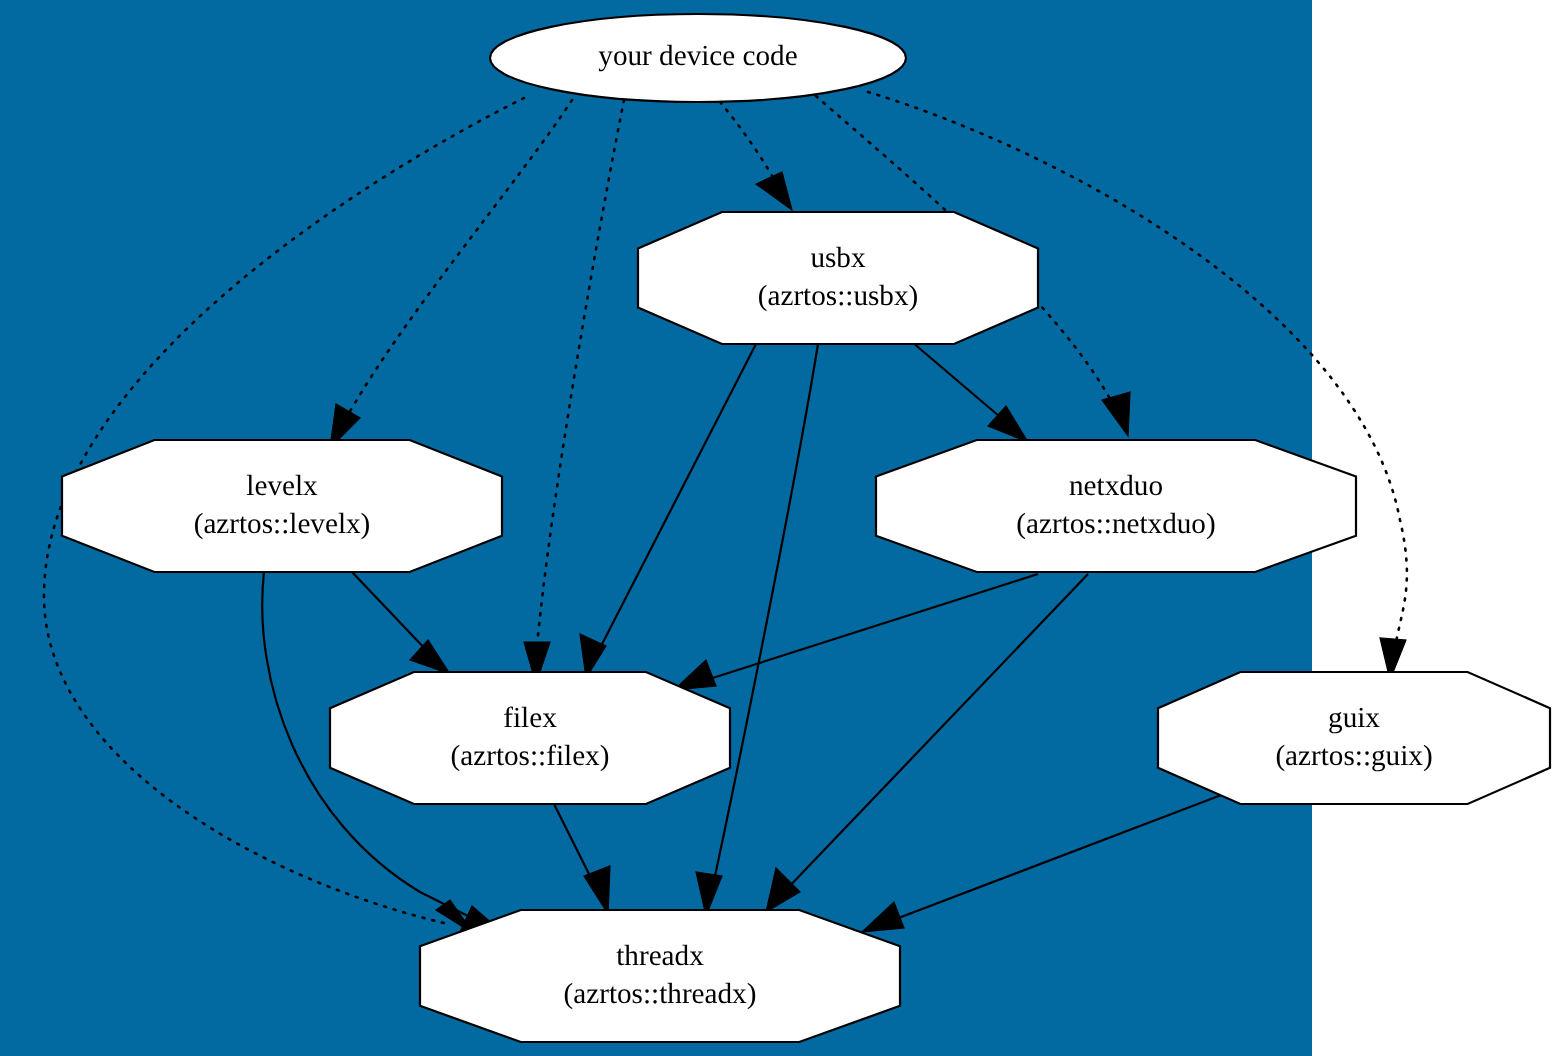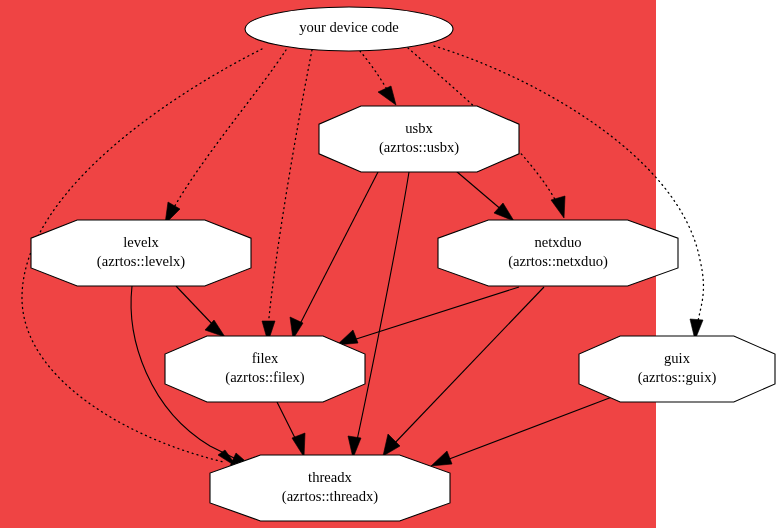--- a/index.html
+++ b/index.html
@@ -10,21 +10,21 @@
   body {
     width: 779px;
     height: 528px;
     overflow: hidden;
     font-family: "Liberation Serif", "DejaVu Serif", serif;
   }
   #graph-root {
     position: relative;
     width: 656px;
     height: 528px;
-    background: #ef4444;
+    background: #0369a1;
   }
   svg#graph-canvas {
     display: block;
     width: 779px;
     height: 528px;
   }
   .node-shape {
     fill: #ffffff;
     stroke: #000000;
     stroke-width: 1.1;

